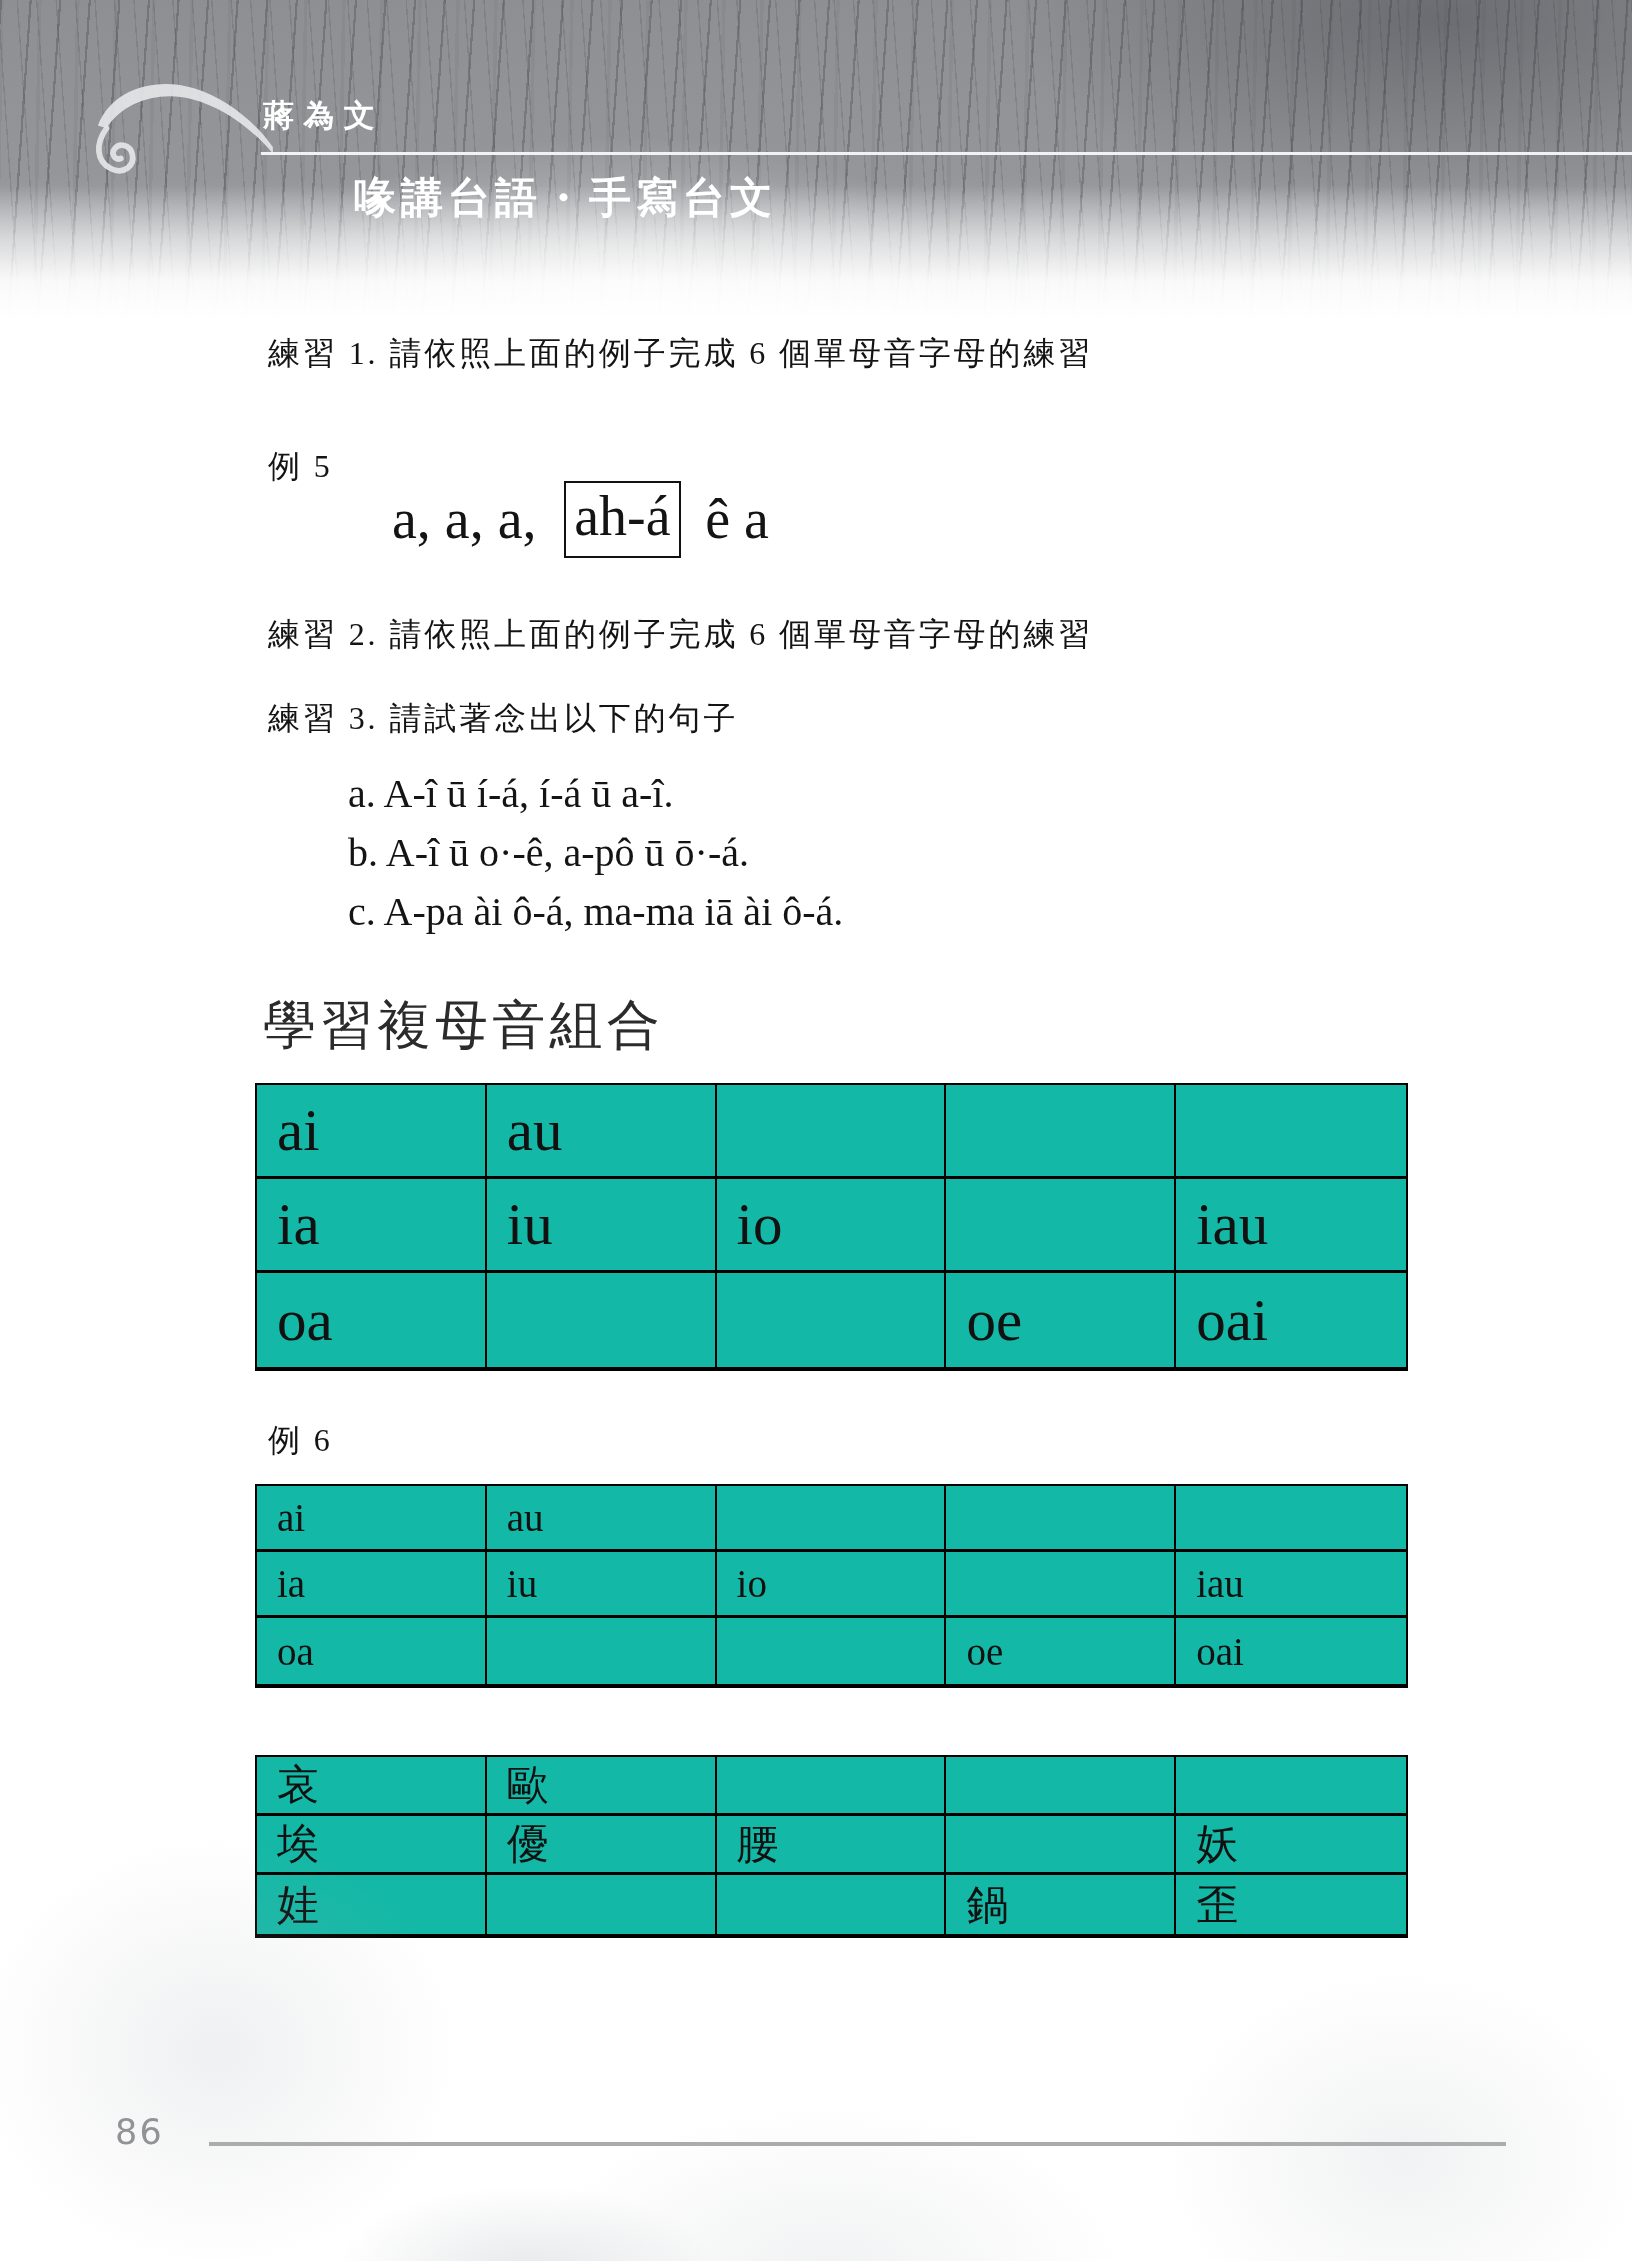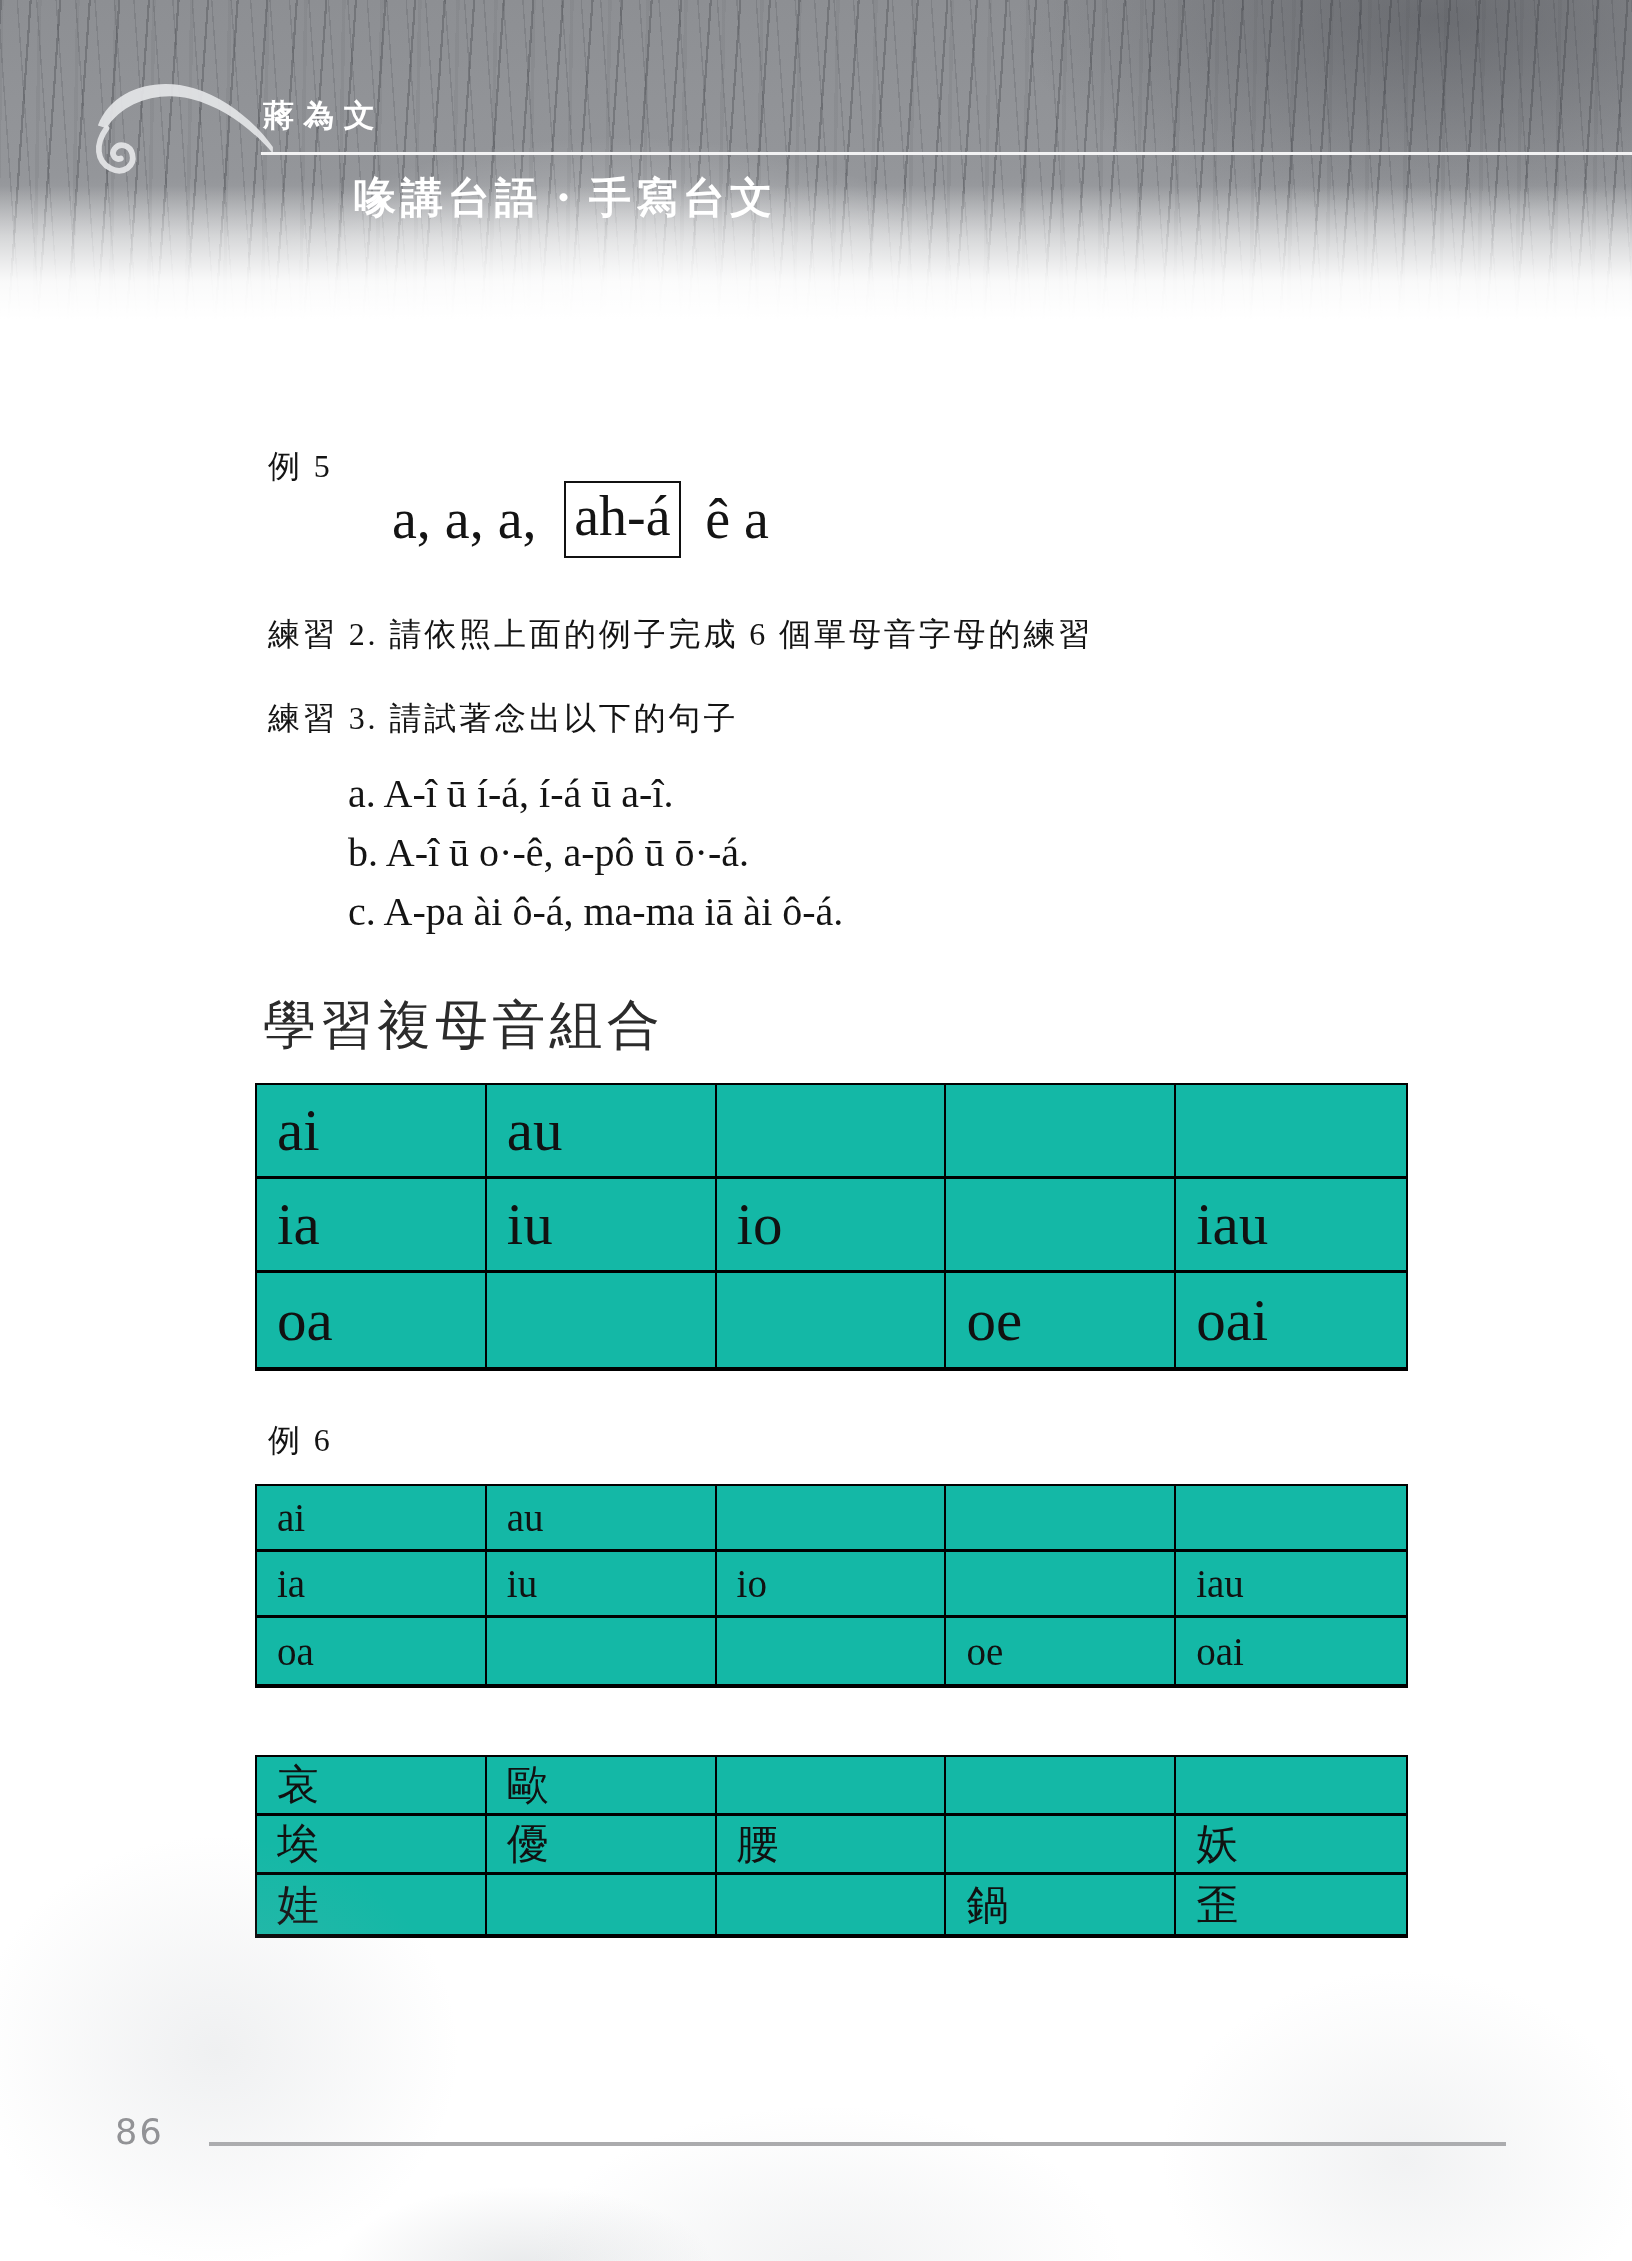--- a/index.html
+++ b/index.html
@@ -114,20 +114,21 @@
   <div class="header">
     <svg class="swirl" viewBox="0 0 252 138" xmlns="http://www.w3.org/2000/svg">
       <path d="M 8,62 C 28,10 90,-6 142,10 C 188,24 228,58 252,92 L 252,101 C 222,66 182,36 138,25 C 94,14 44,28 20,66 Z" fill="#e4e5e7" opacity="0.92"></path>
       <path d="M 20,66 C 4,88 6,112 26,122 C 44,131 60,118 56,102 C 53,89 38,85 31,95 C 26,102 32,111 40,108" fill="none" stroke="#e4e5e7" stroke-width="8" stroke-linecap="round" opacity="0.92"></path>
     </svg>
     <div class="header-rule"></div>
     <div class="author">蔣為文</div>
     <div class="booktitle">喙講台語・手寫台文</div>
   </div>
 
+  <div class="cjk-line" style="top:332px">練習 1. 請依照上面的例子完成 6 個單母音字母的練習</div>
   <div class="cjk-line" style="top:445px">例 5</div>
 
   <div class="example-line"><span>a, a, a, </span><span class="boxed">ah-á</span><span> ê a</span></div>
 
   <div class="cjk-line" style="top:613px">練習 2. 請依照上面的例子完成 6 個單母音字母的練習</div>
   <div class="cjk-line" style="top:697px">練習 3. 請試著念出以下的句子</div>
 
   <div class="sentence" style="top:770px">a. A-î ū í-á, í-á ū a-î.</div>
   <div class="sentence" style="top:829px">b. A-î ū o·-ê, a-pô ū ō·-á.</div>
   <div class="sentence" style="top:888px">c. A-pa ài ô-á, ma-ma iā ài ô-á.</div>

